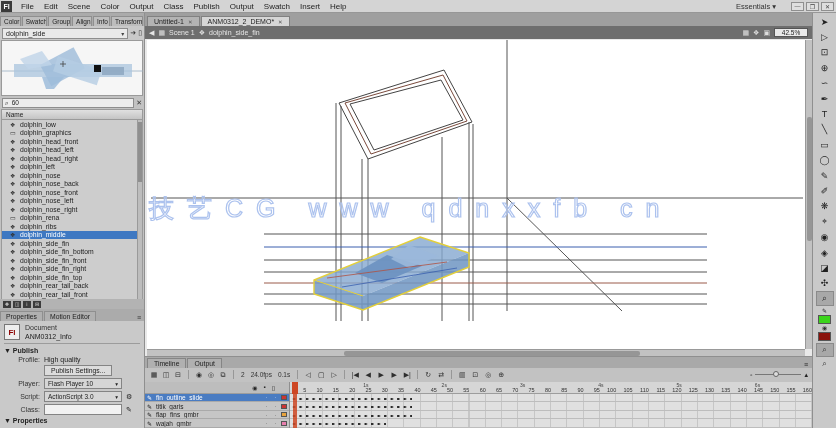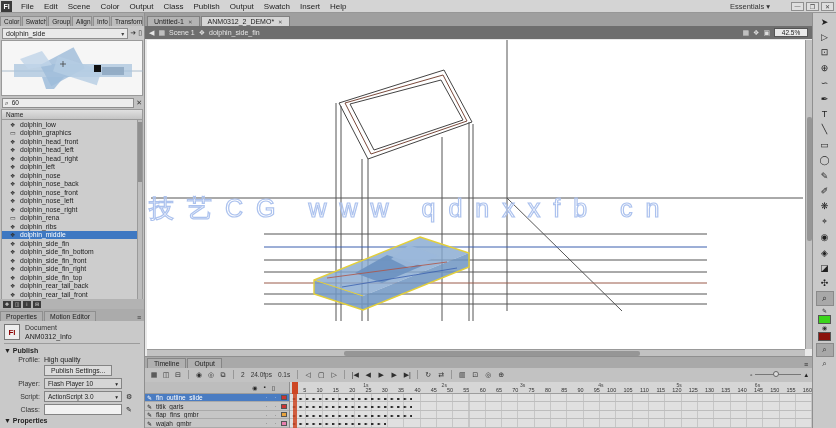--- a/index.html
+++ b/index.html
@@ -6,21 +6,21 @@
   *{box-sizing:border-box;}
   #app{position:relative;width:836px;height:428px;background:#c6c6c6;
        font-family:"Liberation Sans",sans-serif;color:#222;overflow:hidden;
        -webkit-font-smoothing:antialiased;}
   
   .menubar{position:absolute;left:0;top:0;width:836px;height:13px;background:#d4d4d4;
            border-bottom:1px solid #979797;display:flex;align-items:center;font-size:8px;}
   .fl-badge{width:11px;height:11px;background:#3a3a3a;color:#fff;font-size:7px;font-weight:bold;
             display:flex;align-items:center;justify-content:center;margin:0 4px 0 1px;}
   .menu-item{padding:0 5px;white-space:nowrap;color:#1d1d1d;}
-  .menubar-right{margin-left:auto;display:flex;align-items:center;gap:21px;padding-right:2px;}
+  .menubar-right{margin-left:auto;display:flex;align-items:center;gap:15px;padding-right:2px;}
   .workspace{font-size:7.5px;color:#333;}
   .winbtn{width:13px;height:9px;border:1px solid #8f8f8f;background:#dedede;font-size:6px;
           display:flex;align-items:center;justify-content:center;color:#444;}
   
   .leftdock{position:absolute;left:0;top:13px;width:145px;height:415px;background:#c2c2c2;
             border-right:1px solid #8f8f8f;display:flex;flex-direction:column;}
   .panel-tabs{height:13px;display:flex;align-items:flex-end;background:#ababab;font-size:6.5px;}
   .panel-tab{padding:1px 3px;background:#bdbdbd;border:1px solid #8f8f8f;border-bottom:none;
              margin-right:1px;white-space:nowrap;overflow:hidden;max-width:34px;}
   .panel-menu{margin-left:auto;font-size:7px;padding:0 3px;color:#333;}

